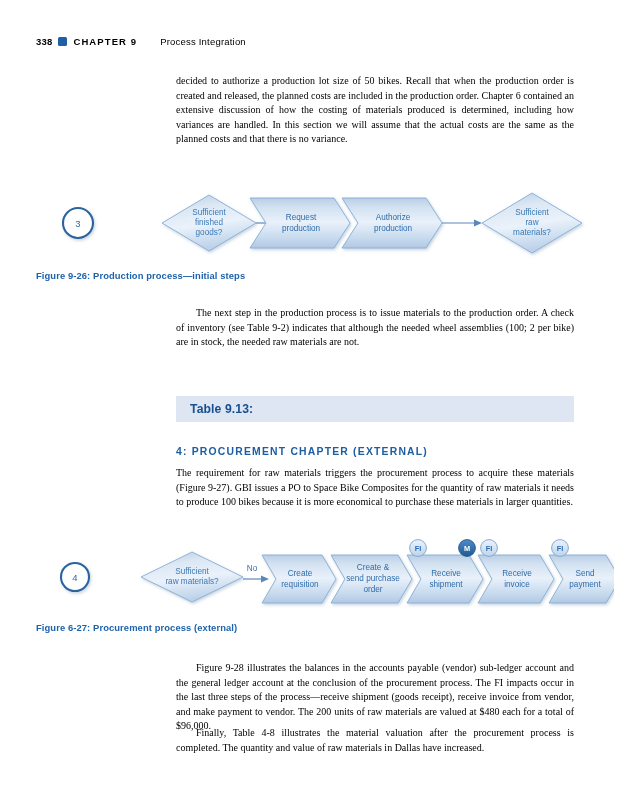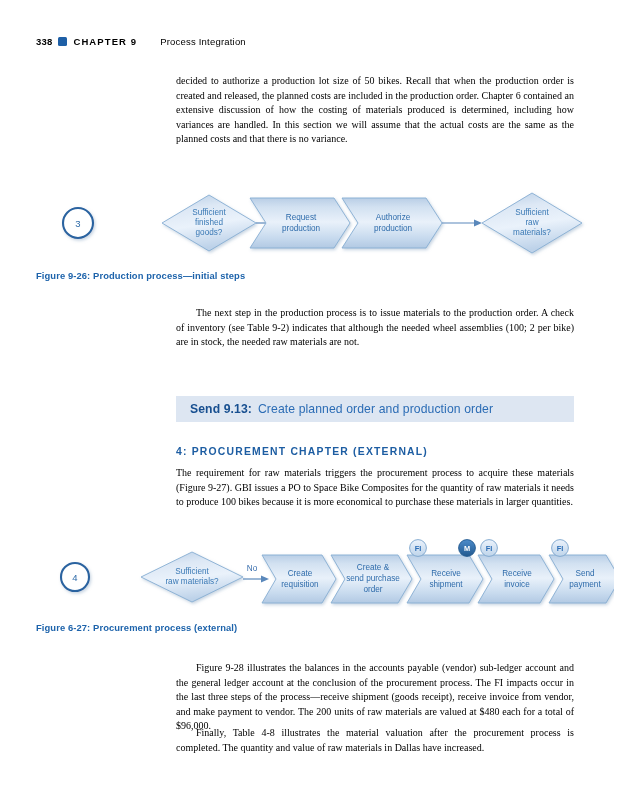--- a/index.html
+++ b/index.html
@@ -231,22 +231,21 @@
   </svg>
 </div>
 
 <div class="fig-caption" style="left:36px; top:270px;">Figure 9-26: Production process—initial steps</div>
 
 <div class="col" style="top:306px;">
   <p class="body indent">The next step in the production process is to issue materials to the production order. A check of inventory (see Table 9-2) indicates that although the needed wheel assemblies (100; 2 per bike) are in stock, the needed raw materials are not.</p>
 </div>
 
 <div id="demo-band">
-  <span class="demo-num">Send 9.13:</span>
-  <span class="demo-title">Create planned order and production order</span>
+  <span class="demo-num">Table 9.13:</span>
 </div>
 
 <div id="section-head">4: PROCUREMENT CHAPTER (EXTERNAL)</div>
 
 <div class="col" style="top:466px;">
   <p class="body">The requirement for raw materials triggers the procurement process to acquire these materials (Figure 9-27). GBI issues a PO to Space Bike Composites for the quantity of raw materials it needs to produce 100 bikes because it is more economical to purchase these materials in larger quantities.</p>
 </div>
 
 <div class="flow" id="fig27" style="left:44px; top:538px;">
   <svg width="570" height="86" viewBox="0 0 570 86" xmlns="http://www.w3.org/2000/svg">

